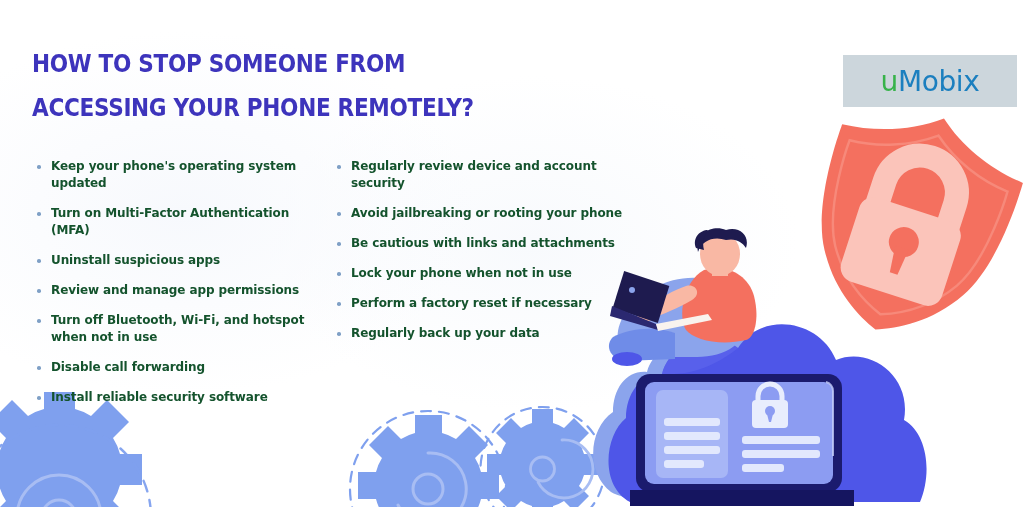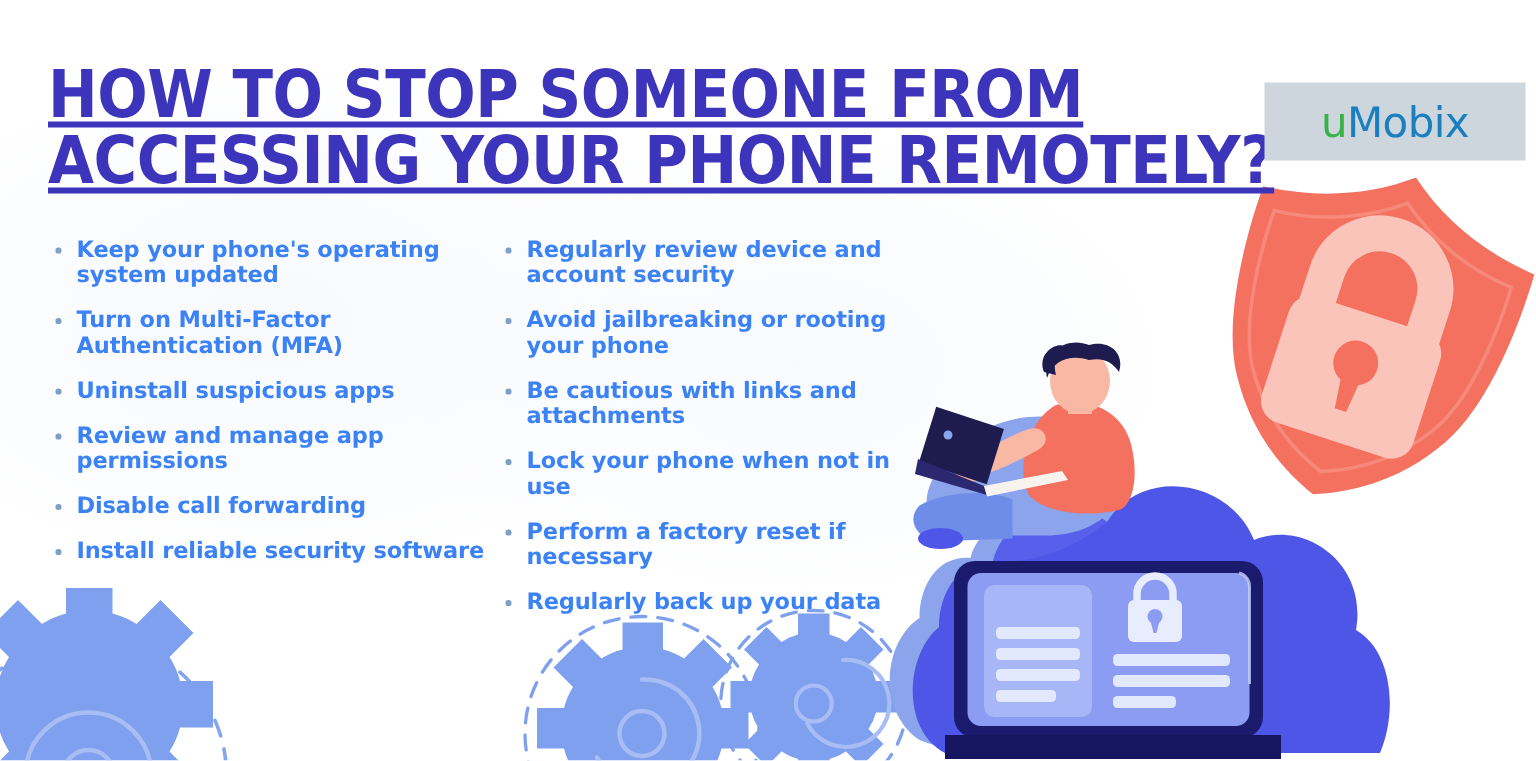--- a/index.html
+++ b/index.html
@@ -28,28 +28,27 @@
       #ffffff;
   }
 
   
   .title {
     position: absolute;
     left: 32px;
     top: 42px;
     width: 640px;
     color: #3d34bc;
-    font-size: 44px;
+    font-size: 24px;
     line-height: 44px;
     font-weight: 800;
     letter-spacing: -0.3px;
     text-transform: uppercase;
     font-family: "DejaVu Sans", sans-serif;
     font-stretch: condensed;
-    text-decoration: underline;
   }
   .title-line { display: block; white-space: nowrap; }
 
   
   .logo-box {
     position: absolute;
     left: 843px;
     top: 55px;
     width: 174px;
     height: 52px;
@@ -72,22 +71,22 @@
     position: absolute;
     top: 158px;
   }
   .col-left { left: 36px; width: 290px; }
   .col-right { left: 336px; width: 290px; }
 
   .bullet {
     position: relative;
     padding-left: 15px;
     margin-bottom: 13px;
-    color: #3b82f6;
-    font-size: 15px;
+    color: #14532d;
+    font-size: 12px;
     line-height: 17px;
     font-weight: 700;
     font-family: "DejaVu Sans", sans-serif;
     letter-spacing: -0.1px;
   }
   .bullet::before {
     content: "";
     position: absolute;
     left: 1px;
     top: 7px;
@@ -237,20 +236,21 @@
     <span class="logo-text">
       <span class="logo-u">u</span><span class="logo-rest">Mobix</span>
     </span>
   </div>
 
   <div class="col col-left">
     <div class="bullet">Keep your phone's operating system updated</div>
     <div class="bullet">Turn on Multi-Factor Authentication (MFA)</div>
     <div class="bullet">Uninstall suspicious apps</div>
     <div class="bullet">Review and manage app permissions</div>
+    <div class="bullet">Turn off Bluetooth, Wi-Fi, and hotspot when not in use</div>
     <div class="bullet">Disable call forwarding</div>
     <div class="bullet">Install reliable security software</div>
   </div>
 
   <div class="col col-right">
     <div class="bullet">Regularly review device and account security</div>
     <div class="bullet">Avoid jailbreaking or rooting your phone</div>
     <div class="bullet">Be cautious with links and attachments</div>
     <div class="bullet">Lock your phone when not in use</div>
     <div class="bullet">Perform a factory reset if necessary</div>

